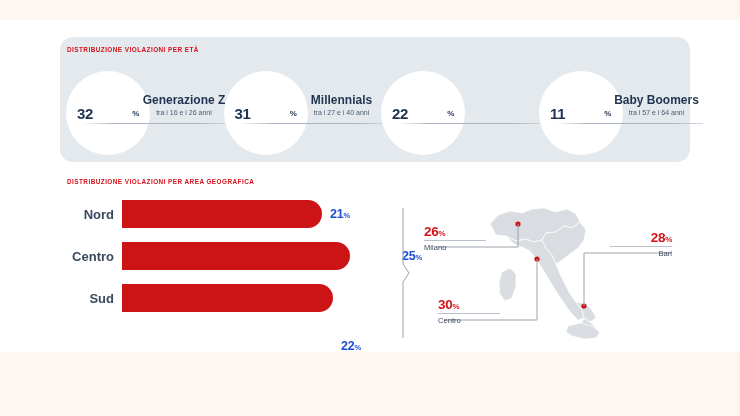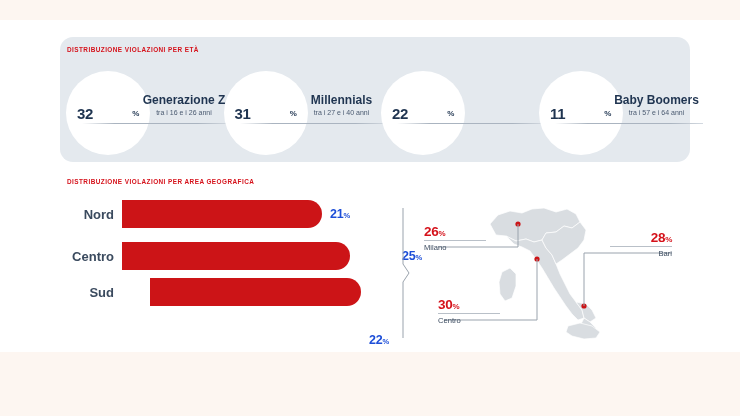--- a/index.html
+++ b/index.html
@@ -164,21 +164,21 @@
     <div class="bar-row" style="top:44px;">
       <div class="bar-label">Centro</div>
       <div class="bar-track">
         <div class="bar-fill" style="width:228px;"></div>
         <div class="bar-val" style="left:236px;margin-left:44px;">
           <span>25</span><span class="sm">%</span>
         </div>
       </div>
     </div>
 
-    <div class="bar-row" style="top:80px;gap:28px;">
+    <div class="bar-row" style="top:86px;">
       <div class="bar-label">Sud</div>
       <div class="bar-track">
         <div class="bar-fill" style="width:211px;"></div>
         <div class="bar-val" style="left:219px;margin-top:48px;">
           <span>22</span><span class="sm">%</span>
         </div>
       </div>
     </div>
   </div>
 

